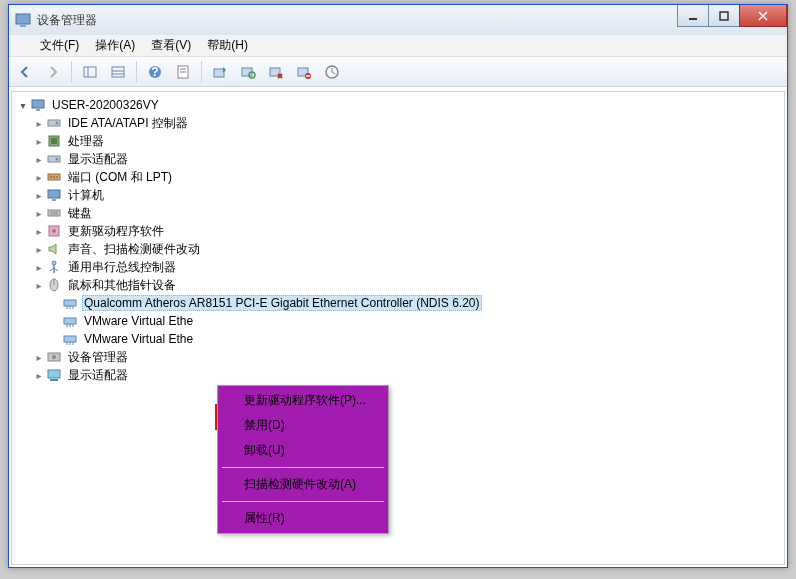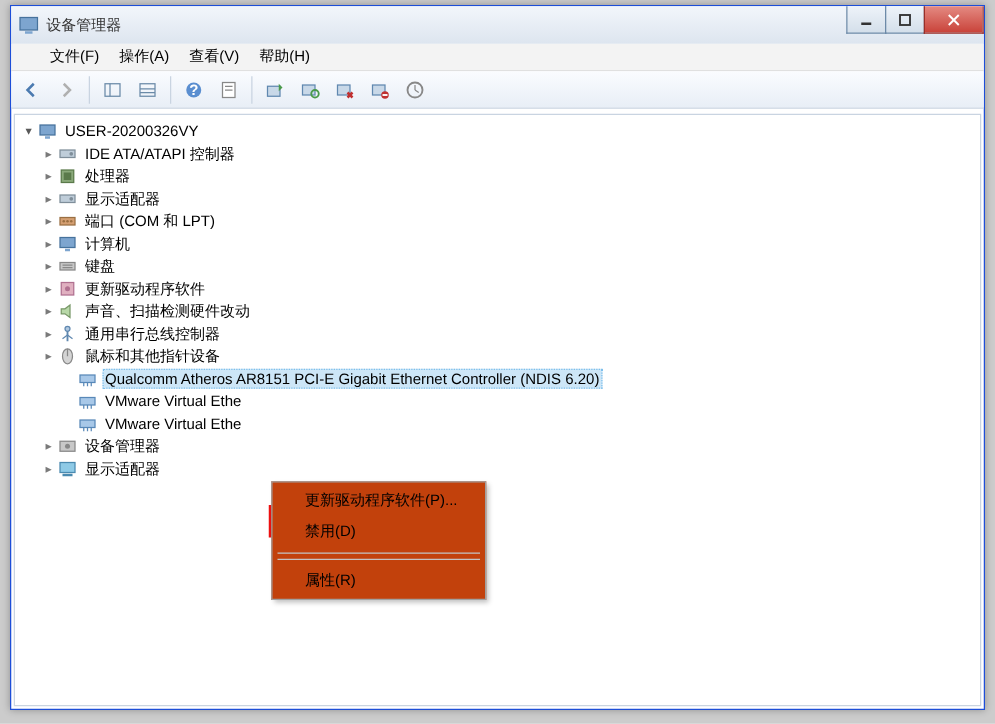--- a/index.html
+++ b/index.html
@@ -23,21 +23,21 @@
   .tree > ul { padding-left:2px; }
   .tree li { white-space:nowrap; }
   .row { display:flex; align-items:center; height:18px; padding:1px 0; }
   .arrow { width:14px; display:inline-flex; justify-content:center; color:#7a7a7a; cursor:default; font-size:10px; }
   .arrow.expanded::before { content:"▾"; color:#595959; }
   .arrow.collapsed::before { content:"▸"; }
   .arrow.none::before { content:""; }
   .nodeicon { width:16px; height:16px; margin-right:4px; display:inline-flex; align-items:center; justify-content:center; }
   .label { padding:0 2px; }
   .label.selected { background:#cde6f7; border:1px dotted #7dbfec; padding:0 1px; }
-  .contextmenu { position:absolute; background:#c2410c; border:1px solid #a0a0a0; box-shadow:2px 2px 4px rgba(0,0,0,.25); padding:2px; z-index:50; min-width:170px; }
+  .contextmenu { position:absolute; background:#a21caf; border:1px solid #a0a0a0; box-shadow:2px 2px 4px rgba(0,0,0,.25); padding:2px; z-index:50; min-width:170px; }
   .contextmenu .cmitem { padding:4px 20px 4px 24px; cursor:default; white-space:nowrap; }
   .contextmenu .cmsep { height:1px; background:#c3c3c3; margin:4px 2px; }
   .redbox { position:absolute; border:3px solid #e11; pointer-events:none; }
   
   .ic-computer { fill:#7da5cf; stroke:#46729c; }
   .ic-chip { fill:#8aa97a; stroke:#5a7a4a; }
   .ic-drive { fill:#bfcdd9; stroke:#7f8e9a; }
   .ic-battery { fill:#e9e27a; stroke:#a9a24a; }
   .ic-port { fill:#d49f72; stroke:#9a6f42; }
   .ic-monitor { fill:#8ecae6; stroke:#4a8ab0; }
@@ -375,19 +375,21 @@
               </li>
             </ul>
           </li>
         </ul>
       </div>
   </div>
 
   <div class="contextmenu" style="left:208px; top:380px;">
     <div class="cmitem">更新驱动程序软件(P)...</div>
     <div class="cmitem">禁用(D)</div>
+    <div class="cmitem">卸载(U)</div>
     <div class="cmsep"></div>
+    <div class="cmitem">扫描检测硬件改动(A)</div>
     <div class="cmsep"></div>
     <div class="cmitem">属性(R)</div>
   </div>
 
   <div class="redbox" style="left:206px; top:399px; width:82px; height:26px;"></div>
 </div>
 
 </body></html>

